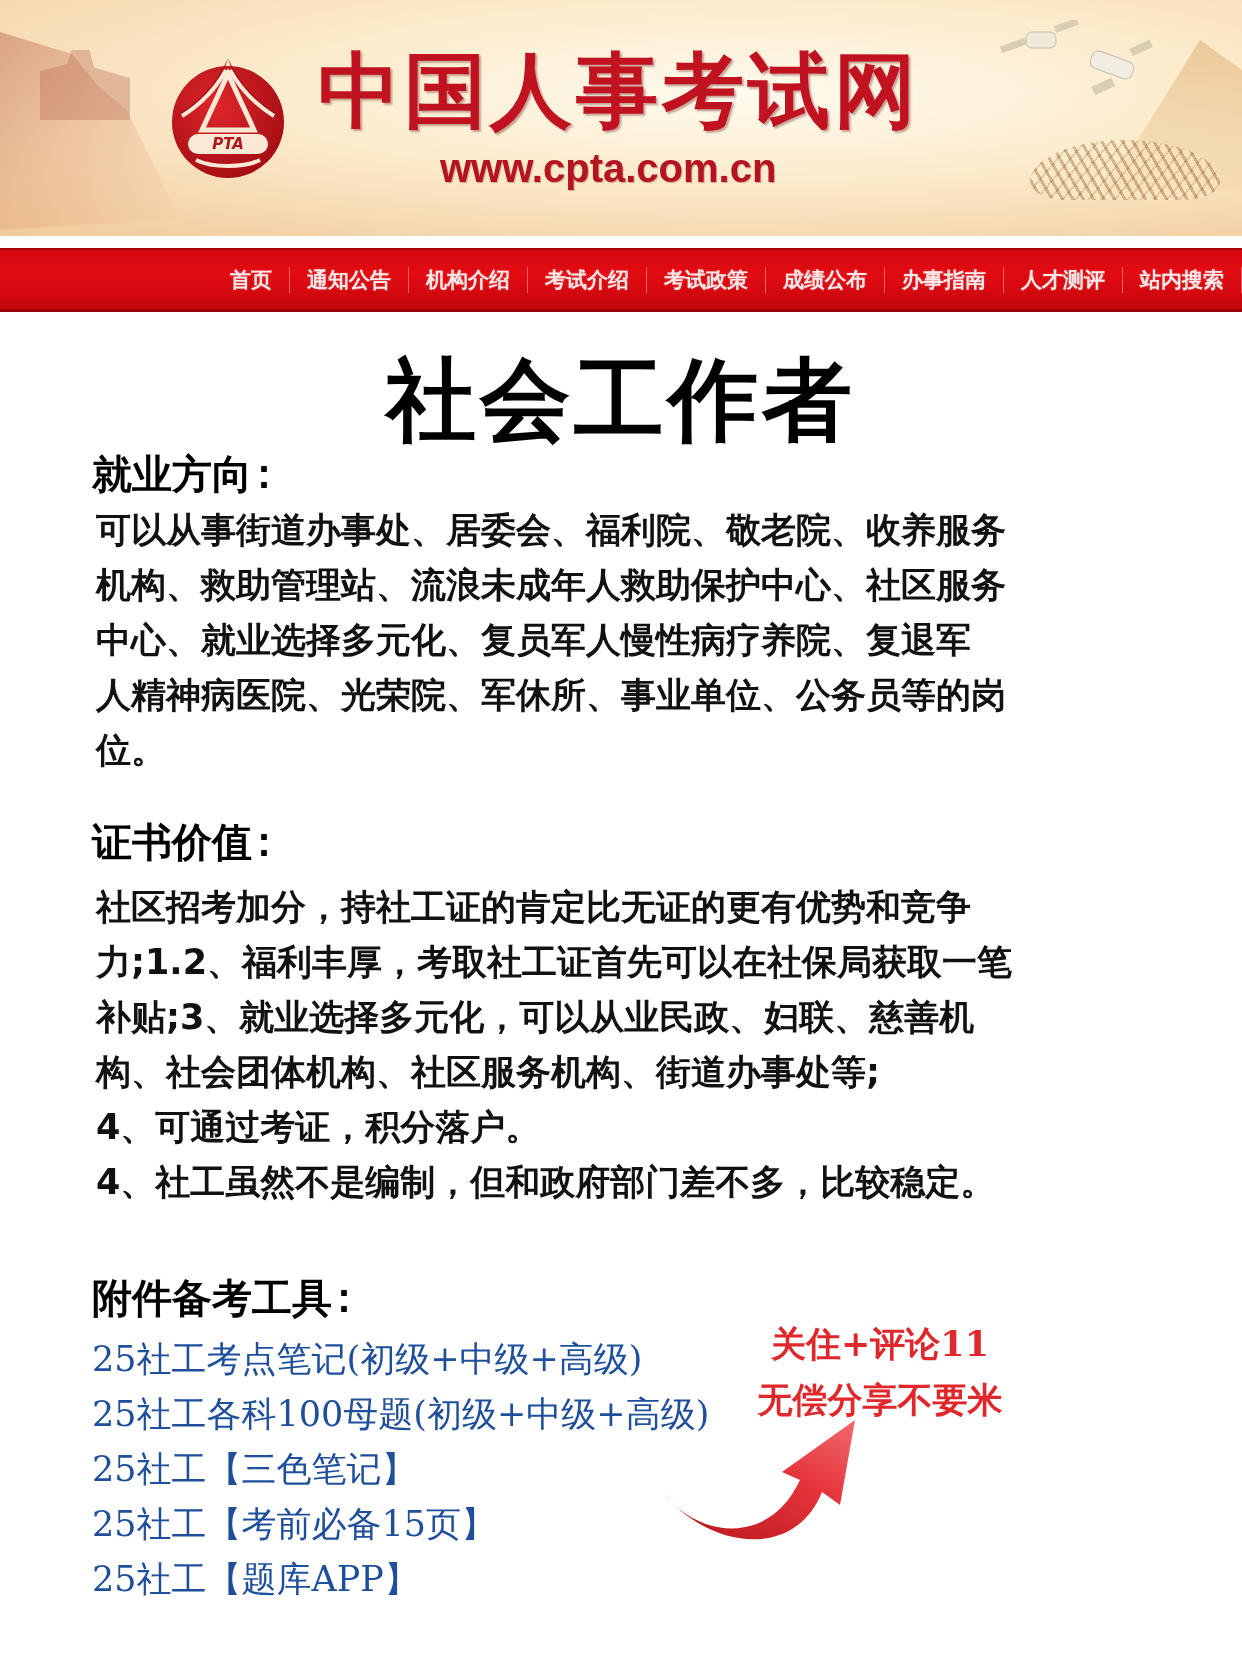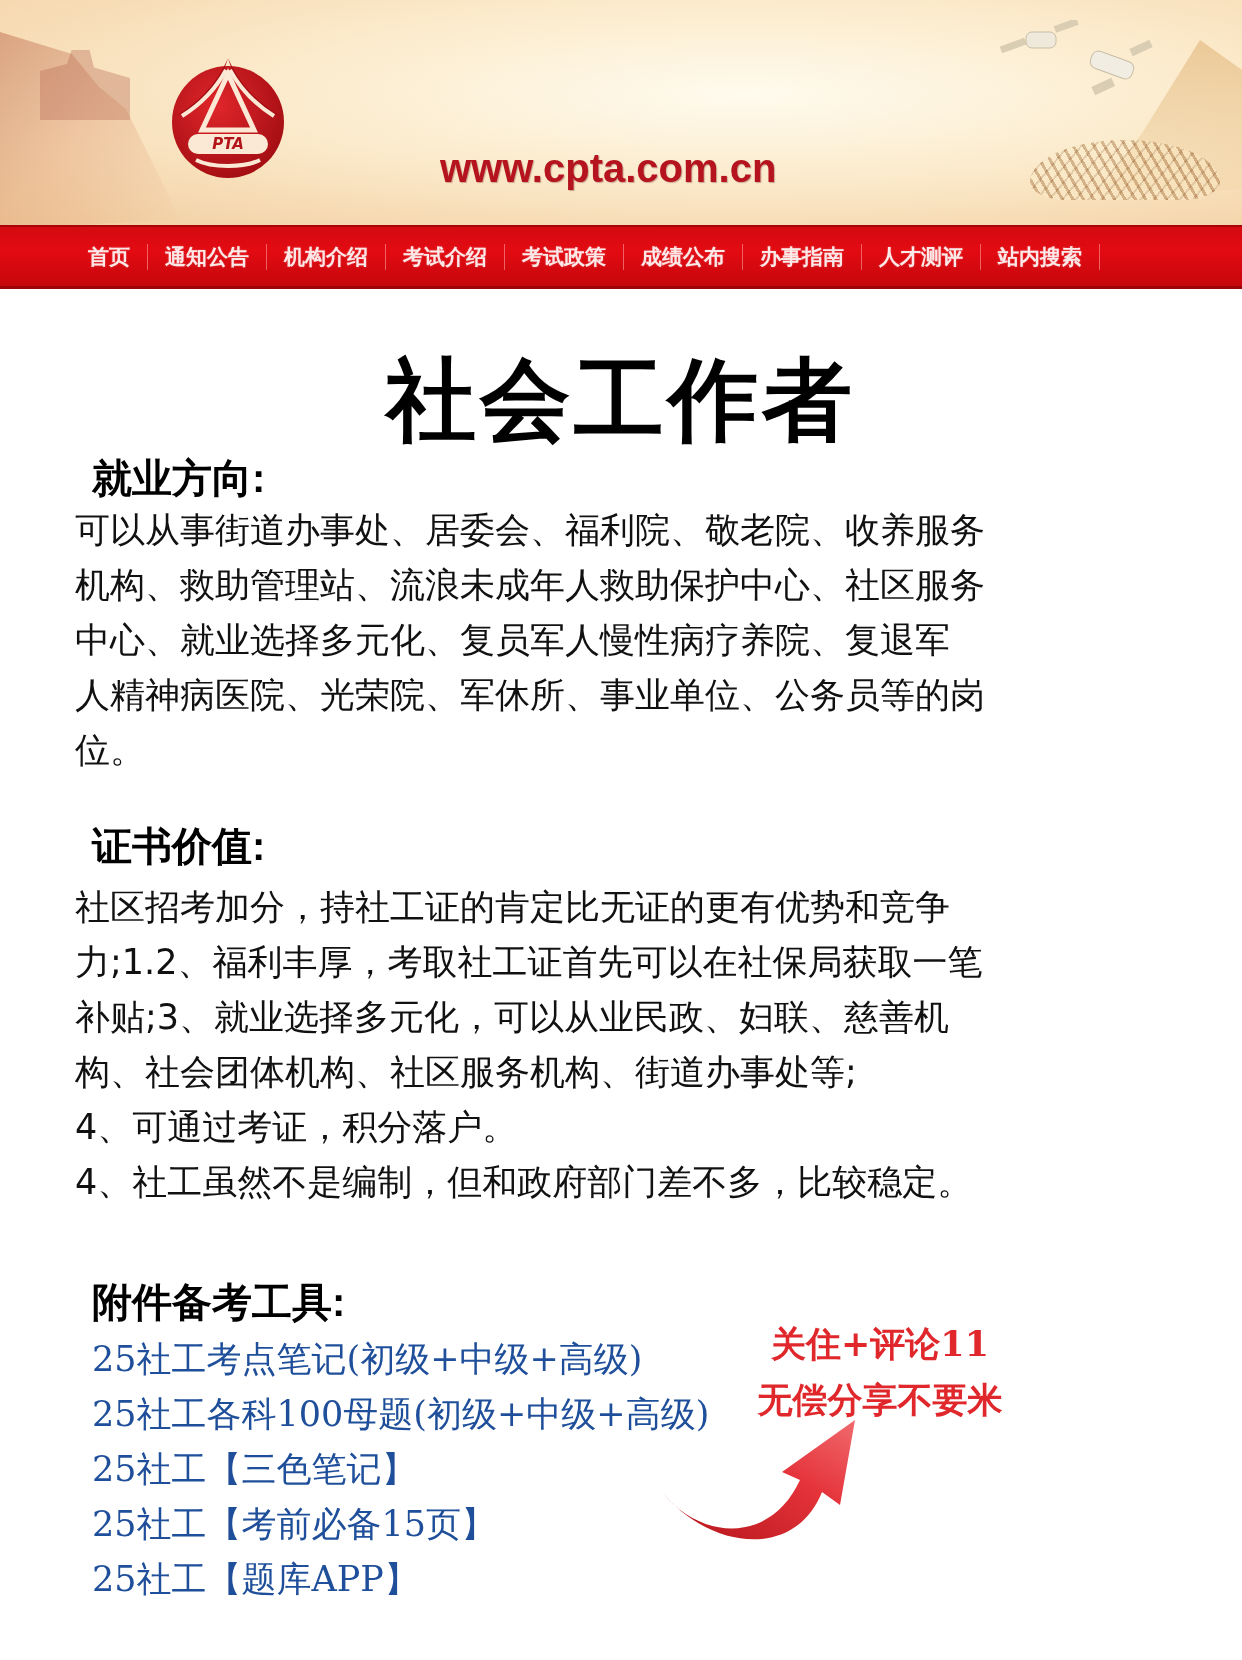--- a/index.html
+++ b/index.html
@@ -50,26 +50,27 @@
     .site-url {
       position: absolute; left: 440px; top: 148px;
       font-family: "Liberation Sans", "DejaVu Sans", sans-serif;
       font-weight: bold; font-size: 40px; line-height: 1;
       color: #b5141e;
       text-shadow: 1px 1px 1px rgba(90,10,10,0.3);
     }
 
     
     .navbar {
-      position: absolute; left: 0; top: 225px; width: 1242px; height: 64px;
+      position: absolute; left: 0; top: 248px; width: 1242px; height: 64px;
       background: linear-gradient(180deg, #d40a10 0%, #e30b12 40%, #c5070c 100%);
       border-top: 2px solid #a90508;
       border-bottom: 3px solid #9c0407;
       display: flex; align-items: center;
       padding-left: 88px;
+      justify-content: flex-end;
     }
     .nav-item {
       font-family: "DejaVu Sans", "Liberation Sans", sans-serif;
       font-weight: bold; font-size: 21px; color: #fde8e8;
       text-shadow: 0 0 2px rgba(255,255,255,0.3);
       padding: 0 17px;
       cursor: pointer;
     }
     .nav-item:first-child { padding-left: 0; }
     .nav-sep {
@@ -79,27 +80,27 @@
     
     .page-title {
       position: absolute; left: 0; top: 340px; width: 1242px; text-align: center;
       font-family: "DejaVu Serif", "Liberation Serif", serif;
       font-weight: bold; font-size: 90px; line-height: 1; color: #000;
       letter-spacing: 4px;
       margin-top: 14px;
     }
     .section-heading {
       position: absolute; left: 92px;
-      font-family: Liberation Sans, sans-serif;
+      font-family: Liberation Mono, monospace;
       font-weight: bold; font-size: 40px; line-height: 1; color: #000;
     }
     .para {
-      position: absolute; left: 75px; width: 1070px;
+      position: absolute; left: 96px; width: 1070px;
       font-family: "DejaVu Sans", "Liberation Sans", sans-serif;
-      font-size: 35px; line-height: 55px; color: #111;
+      font-size: 35px; line-height: 55px; color: #111; font-weight: bold;
     }
     .para .line { display: block; white-space: nowrap; }
 
     .tools {
       position: absolute; left: 92px; top: 1332px;
       font-family: "DejaVu Serif", "Liberation Serif", serif;
       font-size: 35px; line-height: 55px; color: #1f4f9a;
     }
     .tool-item { display: block; white-space: nowrap; cursor: pointer; }
 
@@ -143,20 +144,21 @@
     <path d="M60 2 C52 30 30 52 8 60 C28 48 48 30 60 2 Z" fill="#a20d12"></path>
     <path d="M60 2 C68 30 90 52 112 60 C92 48 72 30 60 2 Z" fill="#a20d12"></path>
     <path d="M60 18 L34 74 L86 74 Z" fill="none" stroke="#fbe9d6" stroke-width="5"></path>
     <path d="M14 60 C30 50 46 36 58 14" fill="none" stroke="#fbe9d6" stroke-width="4"></path>
     <path d="M106 60 C90 50 74 36 62 14" fill="none" stroke="#fbe9d6" stroke-width="4"></path>
     <rect x="20" y="78" width="80" height="20" rx="10" fill="#fbe9d6"></rect>
     <text x="60" y="93" text-anchor="middle" font-family="DejaVu Sans, sans-serif" font-style="italic" font-weight="bold" font-size="15" fill="#b3141a">PTA</text>
     <path d="M28 104 C44 112 76 112 92 104" fill="none" stroke="#fbe9d6" stroke-width="4"></path>
   </svg>
 
+  <div class="site-title">中国人事考试网</div>
   <div class="site-url">www.cpta.com.cn</div>
 </div>
 
 <nav class="navbar">
   <span class="nav-item">首页</span>
   <span class="nav-sep"></span>
   <span class="nav-item">通知公告</span>
   <span class="nav-sep"></span>
   <span class="nav-item">机构介绍</span>
   <span class="nav-sep"></span>

